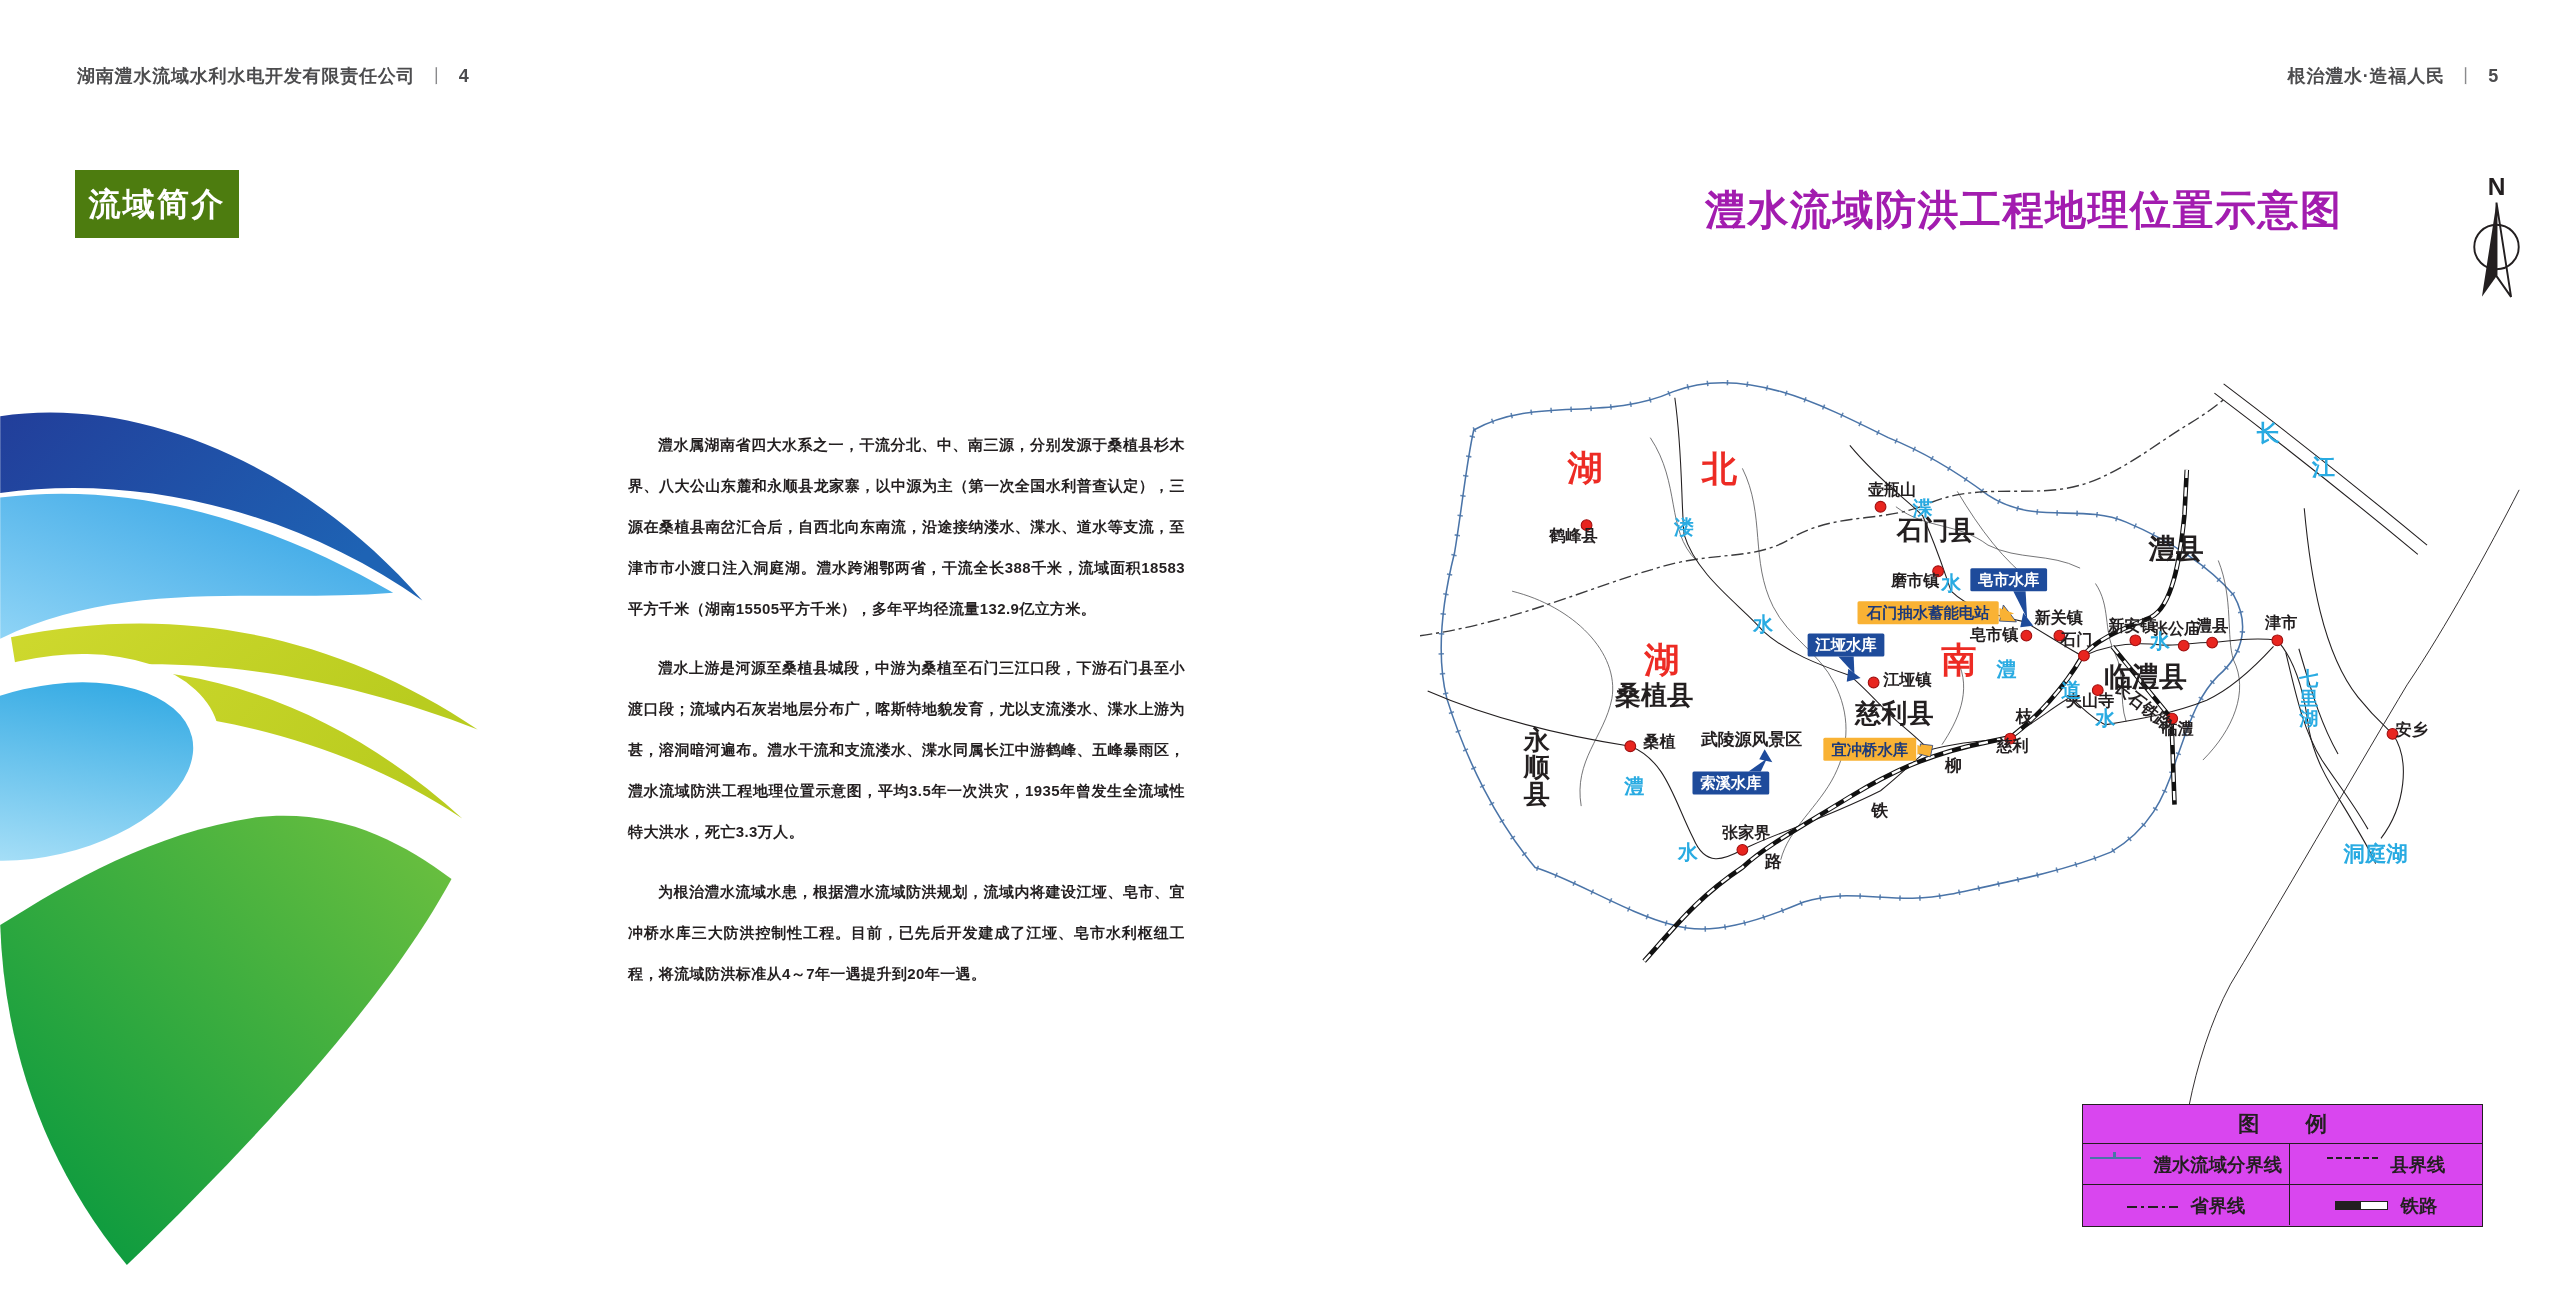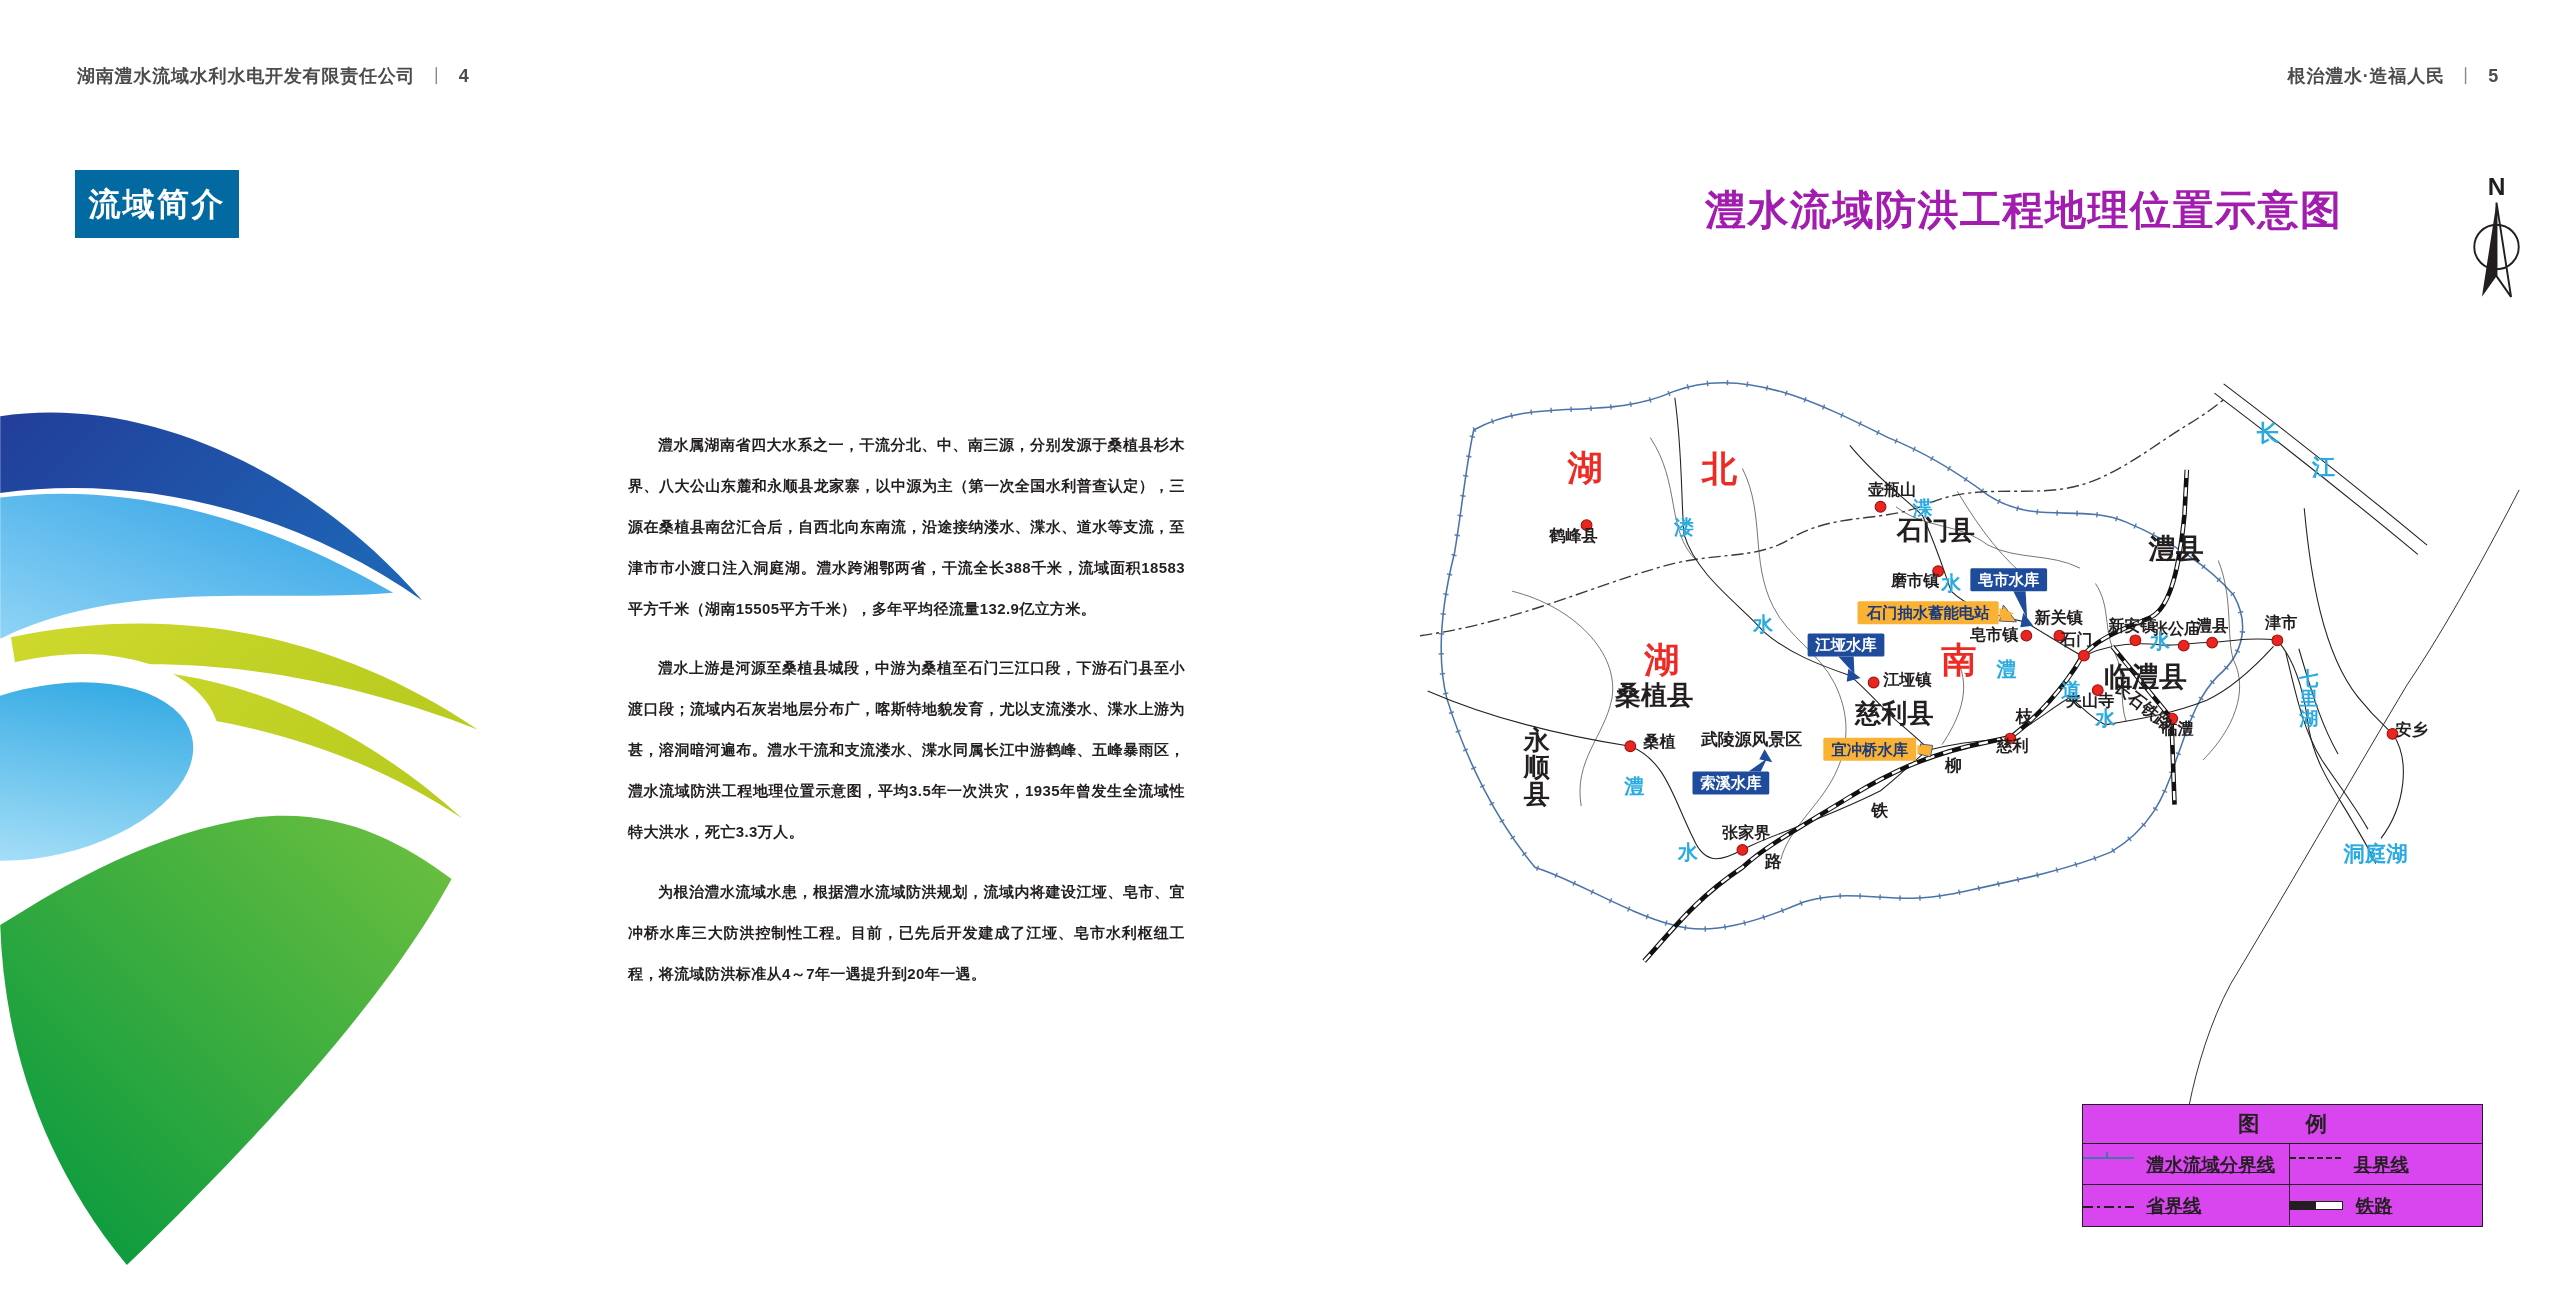--- a/index.html
+++ b/index.html
@@ -7,21 +7,21 @@
     width:2576px;height:1306px;position:relative;overflow:hidden;background:#ffffff;
     font-family:"Liberation Sans","DejaVu Sans",sans-serif;color:#231f20;
   }
   
   .hdr{position:absolute;top:64px;font-size:18px;font-weight:700;color:#4c4c4e;letter-spacing:0.8px;white-space:nowrap;}
   .hdr-left{left:77px;}
   .hdr-right{right:77px;text-align:right;}
   .hdr .sep{color:#8a8a8c;font-weight:400;margin:0 12.3px;}
   
   .section-title{
-    position:absolute;left:75px;top:170px;width:164px;height:68px;background:#0369a1;
+    position:absolute;left:75px;top:170px;width:164px;height:68px;background:#4d7c0f;
     color:#ffffff;font-size:32px;font-weight:700;text-align:center;line-height:68px;letter-spacing:2.3px;
   }
   .bodytext{
     position:absolute;left:628px;top:424px;width:557px;
     font-size:15px;line-height:41px;font-weight:700;text-align:justify;color:#231f20;letter-spacing:0.4px;
   }
   .bodytext p{margin:0 0 18.4px 0;text-indent:2em;}
   .logo{position:absolute;left:0;top:384px;}
   
   .map-title{
@@ -35,23 +35,22 @@
   .legend{
     position:absolute;left:2082px;top:1104px;width:401px;height:123px;
     border:1.5px solid #231f20;background:#d946ef;box-sizing:border-box;
   }
   .legend-title{
     height:38px;line-height:38px;text-align:center;font-size:21.5px;font-weight:700;
     border-bottom:1.5px solid #231f20;letter-spacing:20px;text-indent:20px;
   }
   .legend-grid{display:grid;grid-template-columns:52% 48%;height:81px;}
   .legend-cell{
-    display:flex;align-items:center;justify-content:flex-start;font-size:18.4px;font-weight:700;
+    display:flex;align-items:center;justify-content:center;font-size:18.4px;font-weight:700;
     box-sizing:border-box;
-    text-decoration:underline;
   }
   .lc-0{border-right:1.5px solid #231f20;border-bottom:1.5px solid #231f20;}
   .lc-1{border-bottom:1.5px solid #231f20;}
   .lc-2{border-right:1.5px solid #231f20;}
   .sym{display:inline-block;width:51px;height:12.3px;position:relative;margin-right:12.3px;flex:none;}
   .sym-basin{border-top:2.3px solid #4a74a8;}
   .sym-basin::after{content:"";position:absolute;left:23px;top:-7px;width:2.3px;height:7px;background:#4a74a8;}
   .sym-county{border-top:2.3px dashed #231f20;}
   .sym-prov{height:2.3px;margin-top:4.6px;background:repeating-linear-gradient(90deg,#231f20 0 10px,transparent 10px 14px,#231f20 14px 17px,transparent 17px 21px);}
   .sym-rail{height:7px;margin-top:1.5px;border:1.5px solid #231f20;background:linear-gradient(90deg,#231f20 0 50%,#ffffff 50% 100%);}

